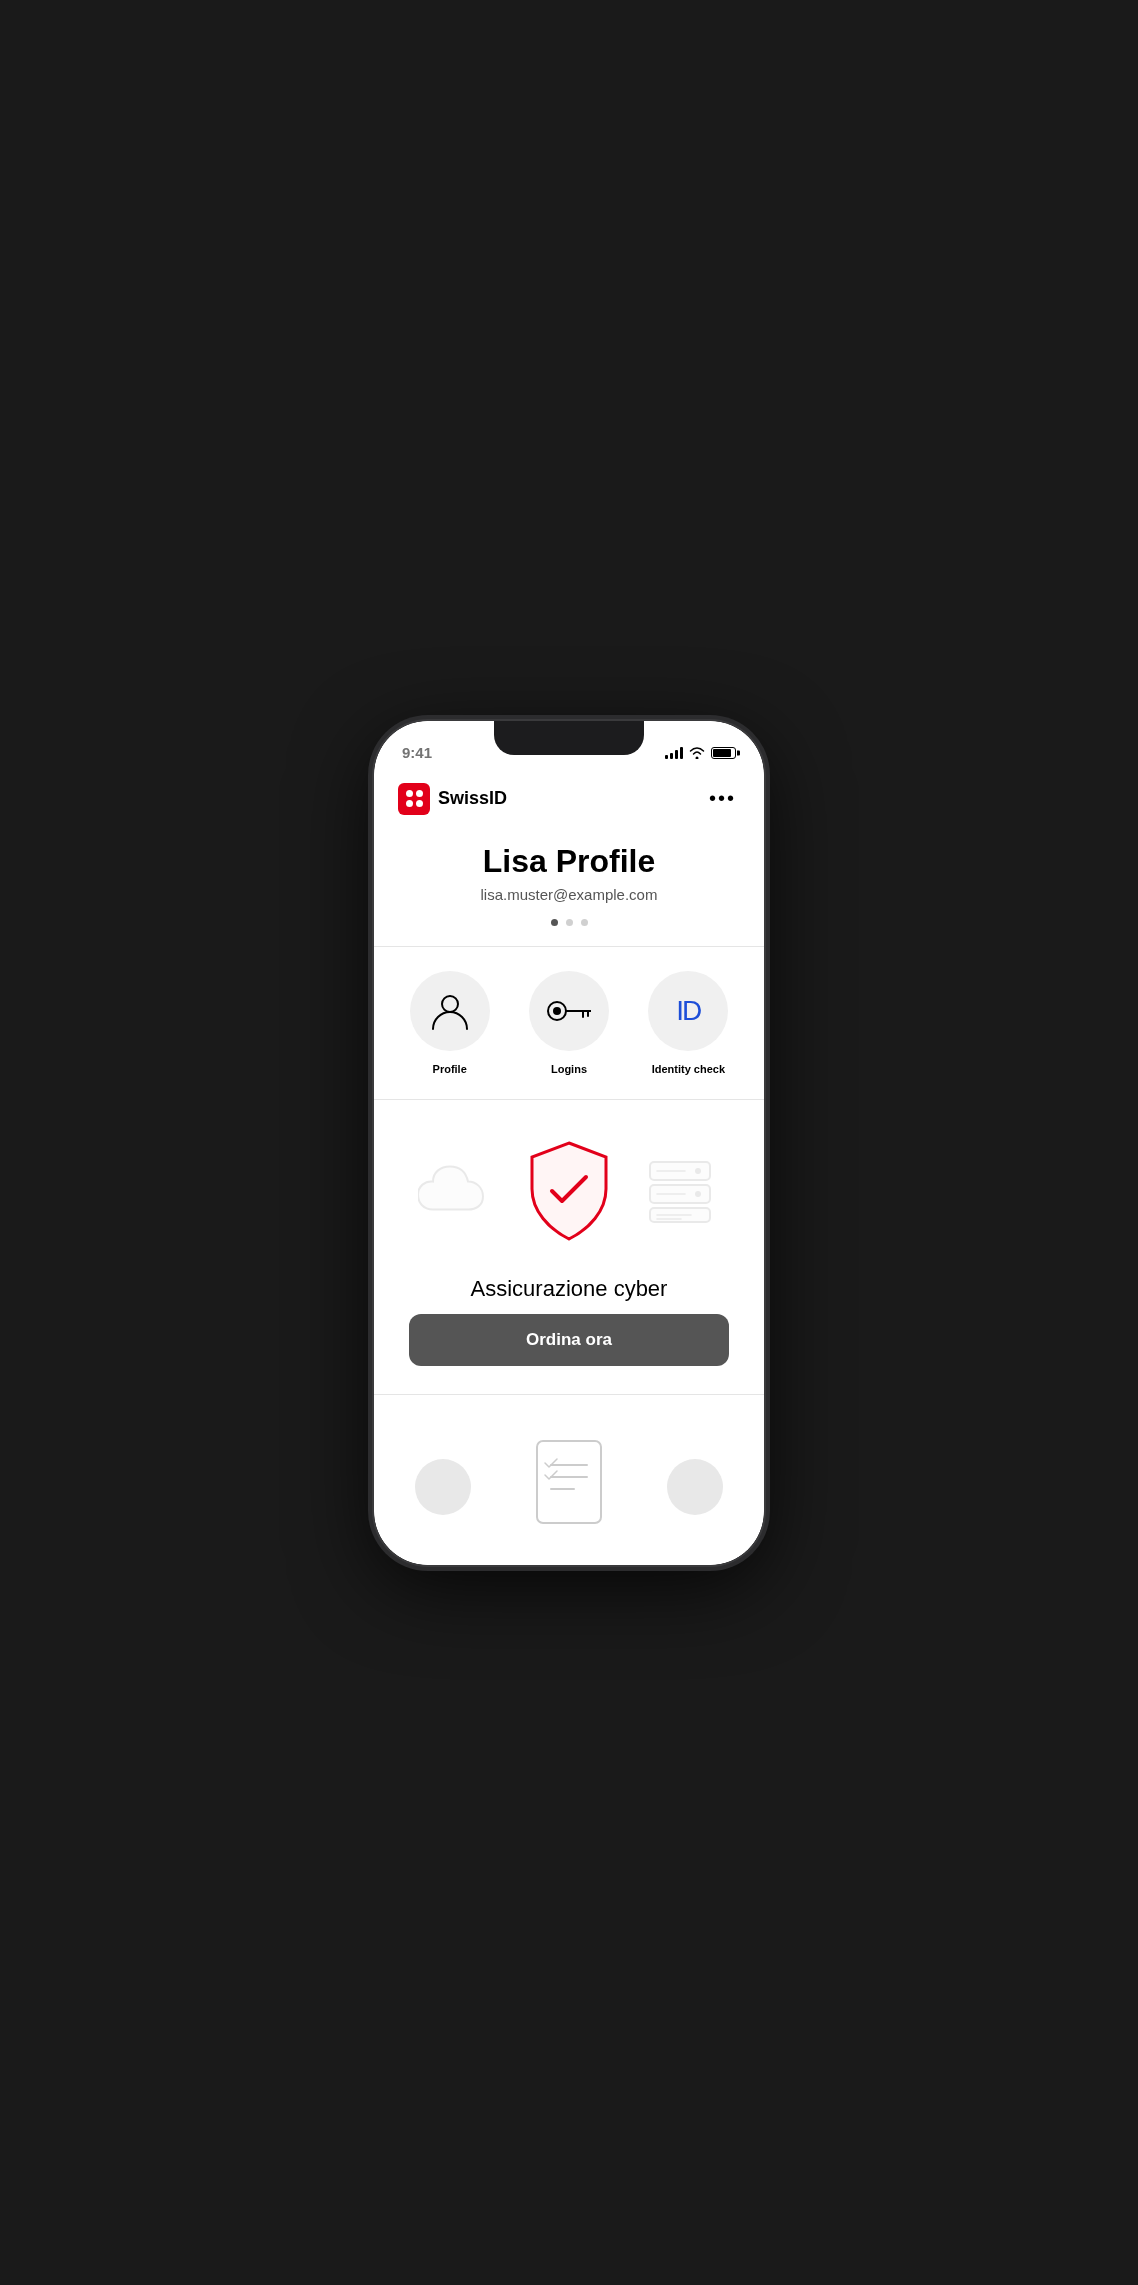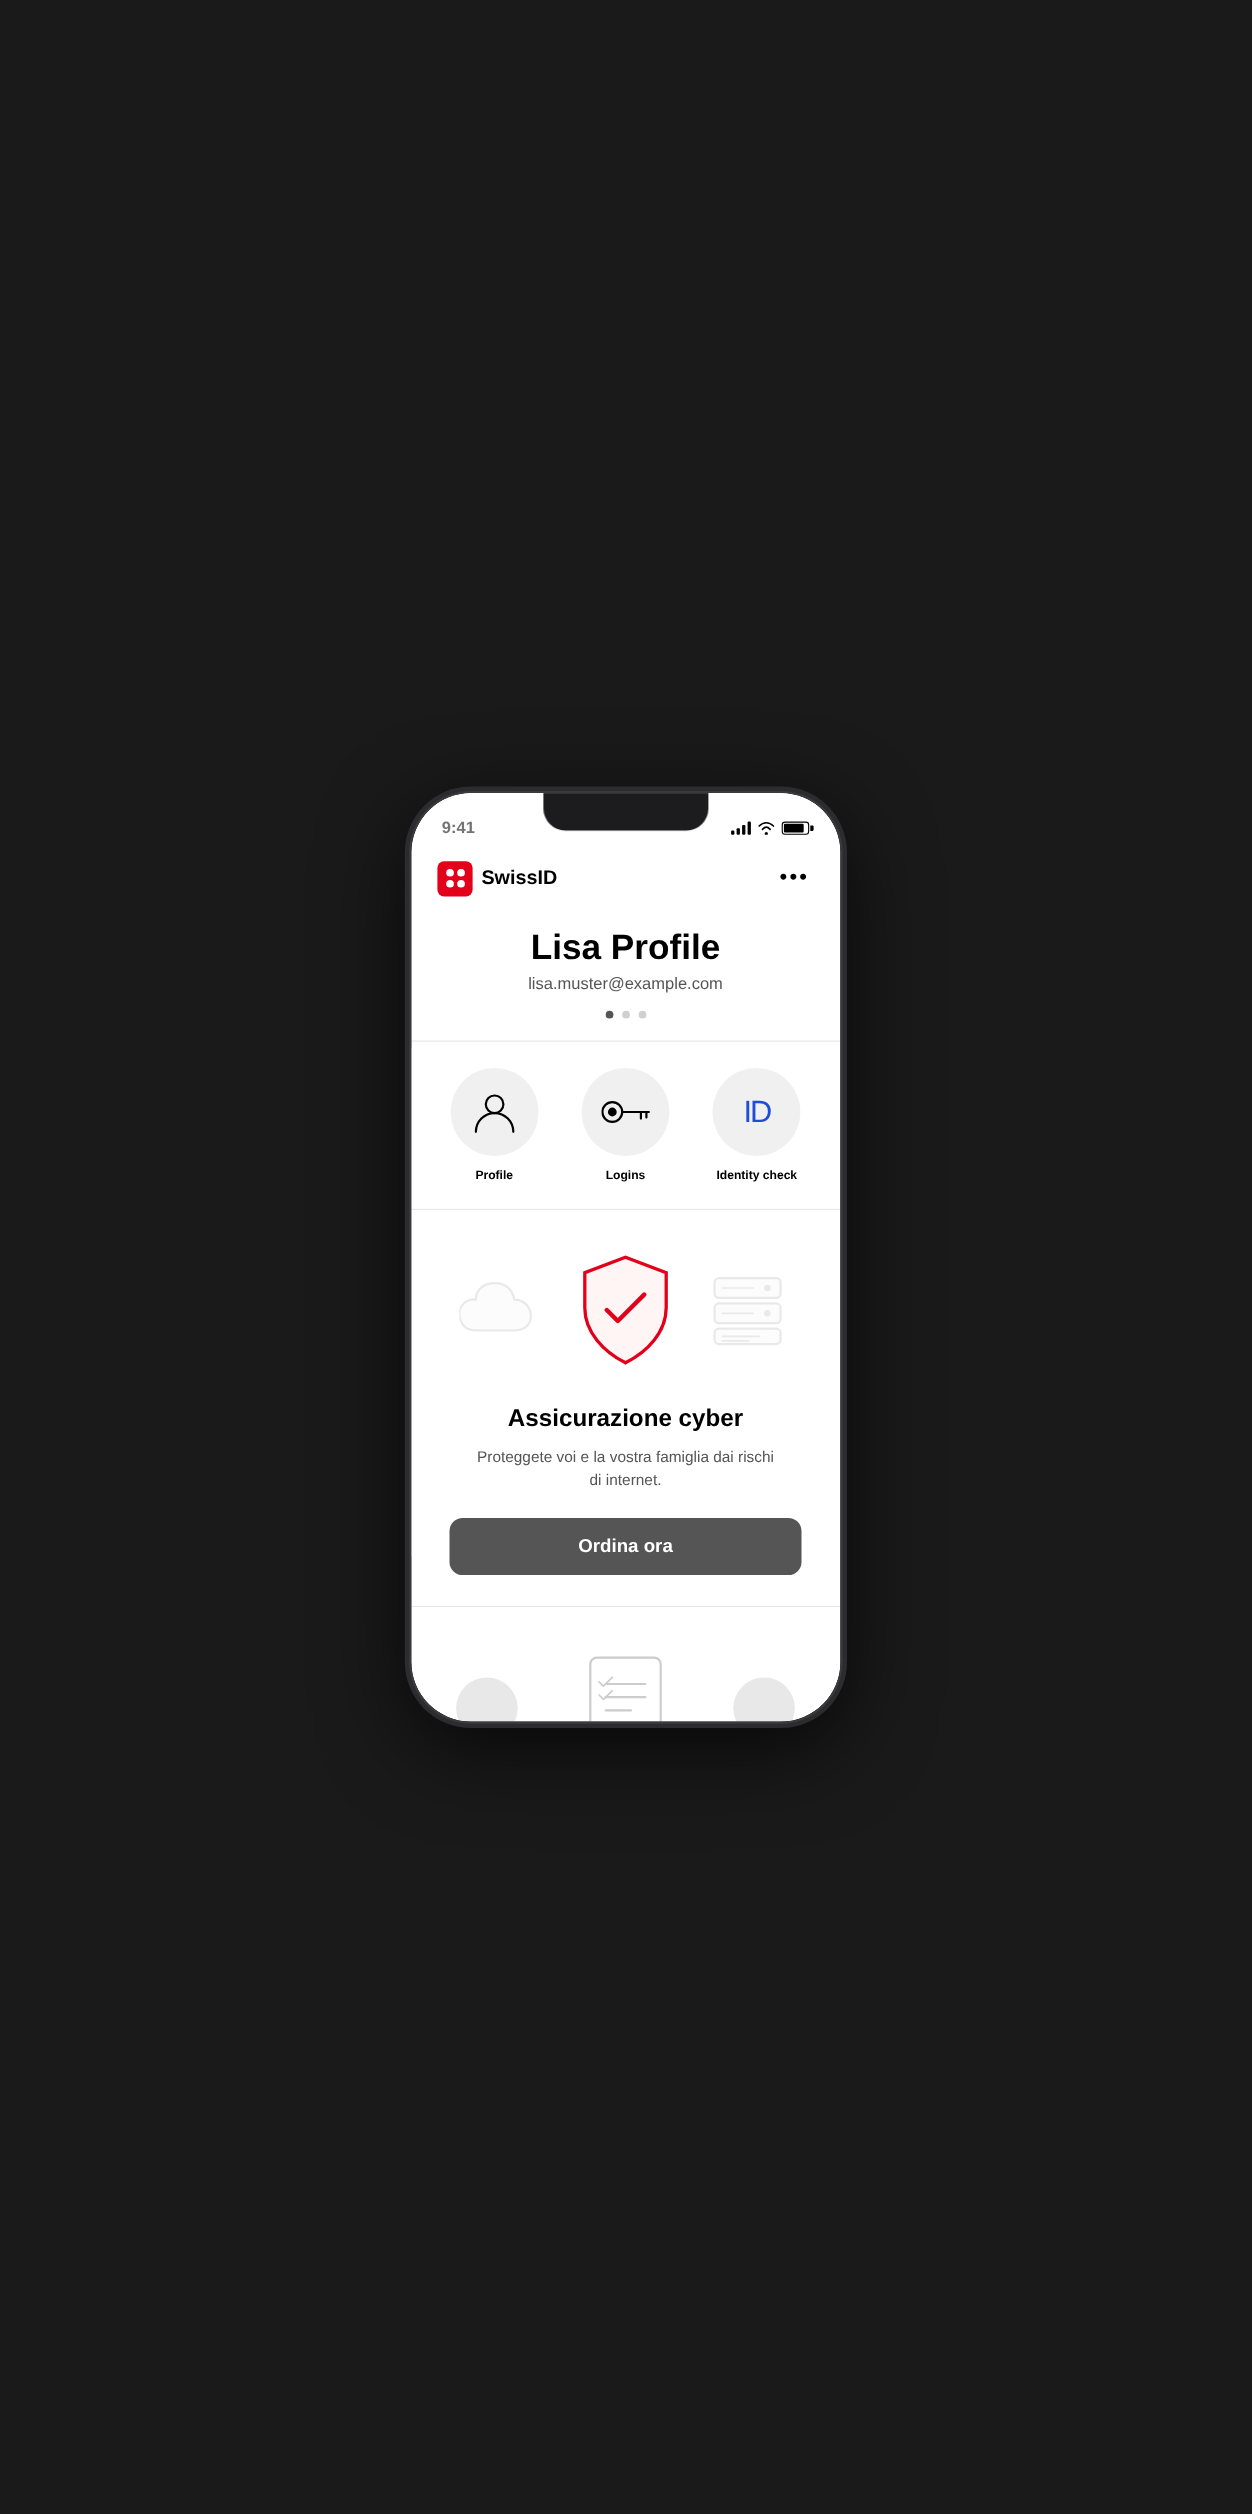--- a/index.html
+++ b/index.html
@@ -267,21 +267,21 @@
       position: relative;
       height: 120px;
       display: flex;
       align-items: center;
       justify-content: center;
       margin-bottom: 24px;
     }
 
     .banner-title {
       font-size: 22px;
-      font-weight: 700;
+      font-weight: 400;
       color: #000;
       margin-bottom: 12px;
     }
 
     .banner-desc {
       font-size: 14px;
       color: #555;
       line-height: 1.5;
       margin-bottom: 24px;
       max-width: 280px;
@@ -445,21 +445,20 @@
           </svg>
 
           <svg width="90" height="105" viewBox="0 0 90 105" fill="none">
             <path d="M45 4 L82 18 L82 50 C82 72 65 90 45 100 C25 90 8 72 8 50 L8 18 Z" stroke="#e2001a" stroke-width="3" fill="#fff5f5"></path>
             <path d="M28 52 L38 62 L62 38" stroke="#e2001a" stroke-width="4" stroke-linecap="round" stroke-linejoin="round" fill="none"></path>
           </svg>
 
         </div>
 
         <h2 class="banner-title">Assicurazione cyber</h2>
-        <p class="banner-desc">Proteggete voi e la vostra famiglia dai rischi di internet.</p>
         <button class="order-button">Ordina ora</button>
       </div>
 
       <div class="divider"></div>
 
       <div class="second-card">
         <div class="doc-illustration">
 
           <svg style="position:absolute;left:15px;top:50%;transform:translateY(-50%)" width="60" height="60" viewBox="0 0 60 60" fill="none">
             <circle cx="30" cy="30" r="28" fill="#e8e8e8"></circle>

